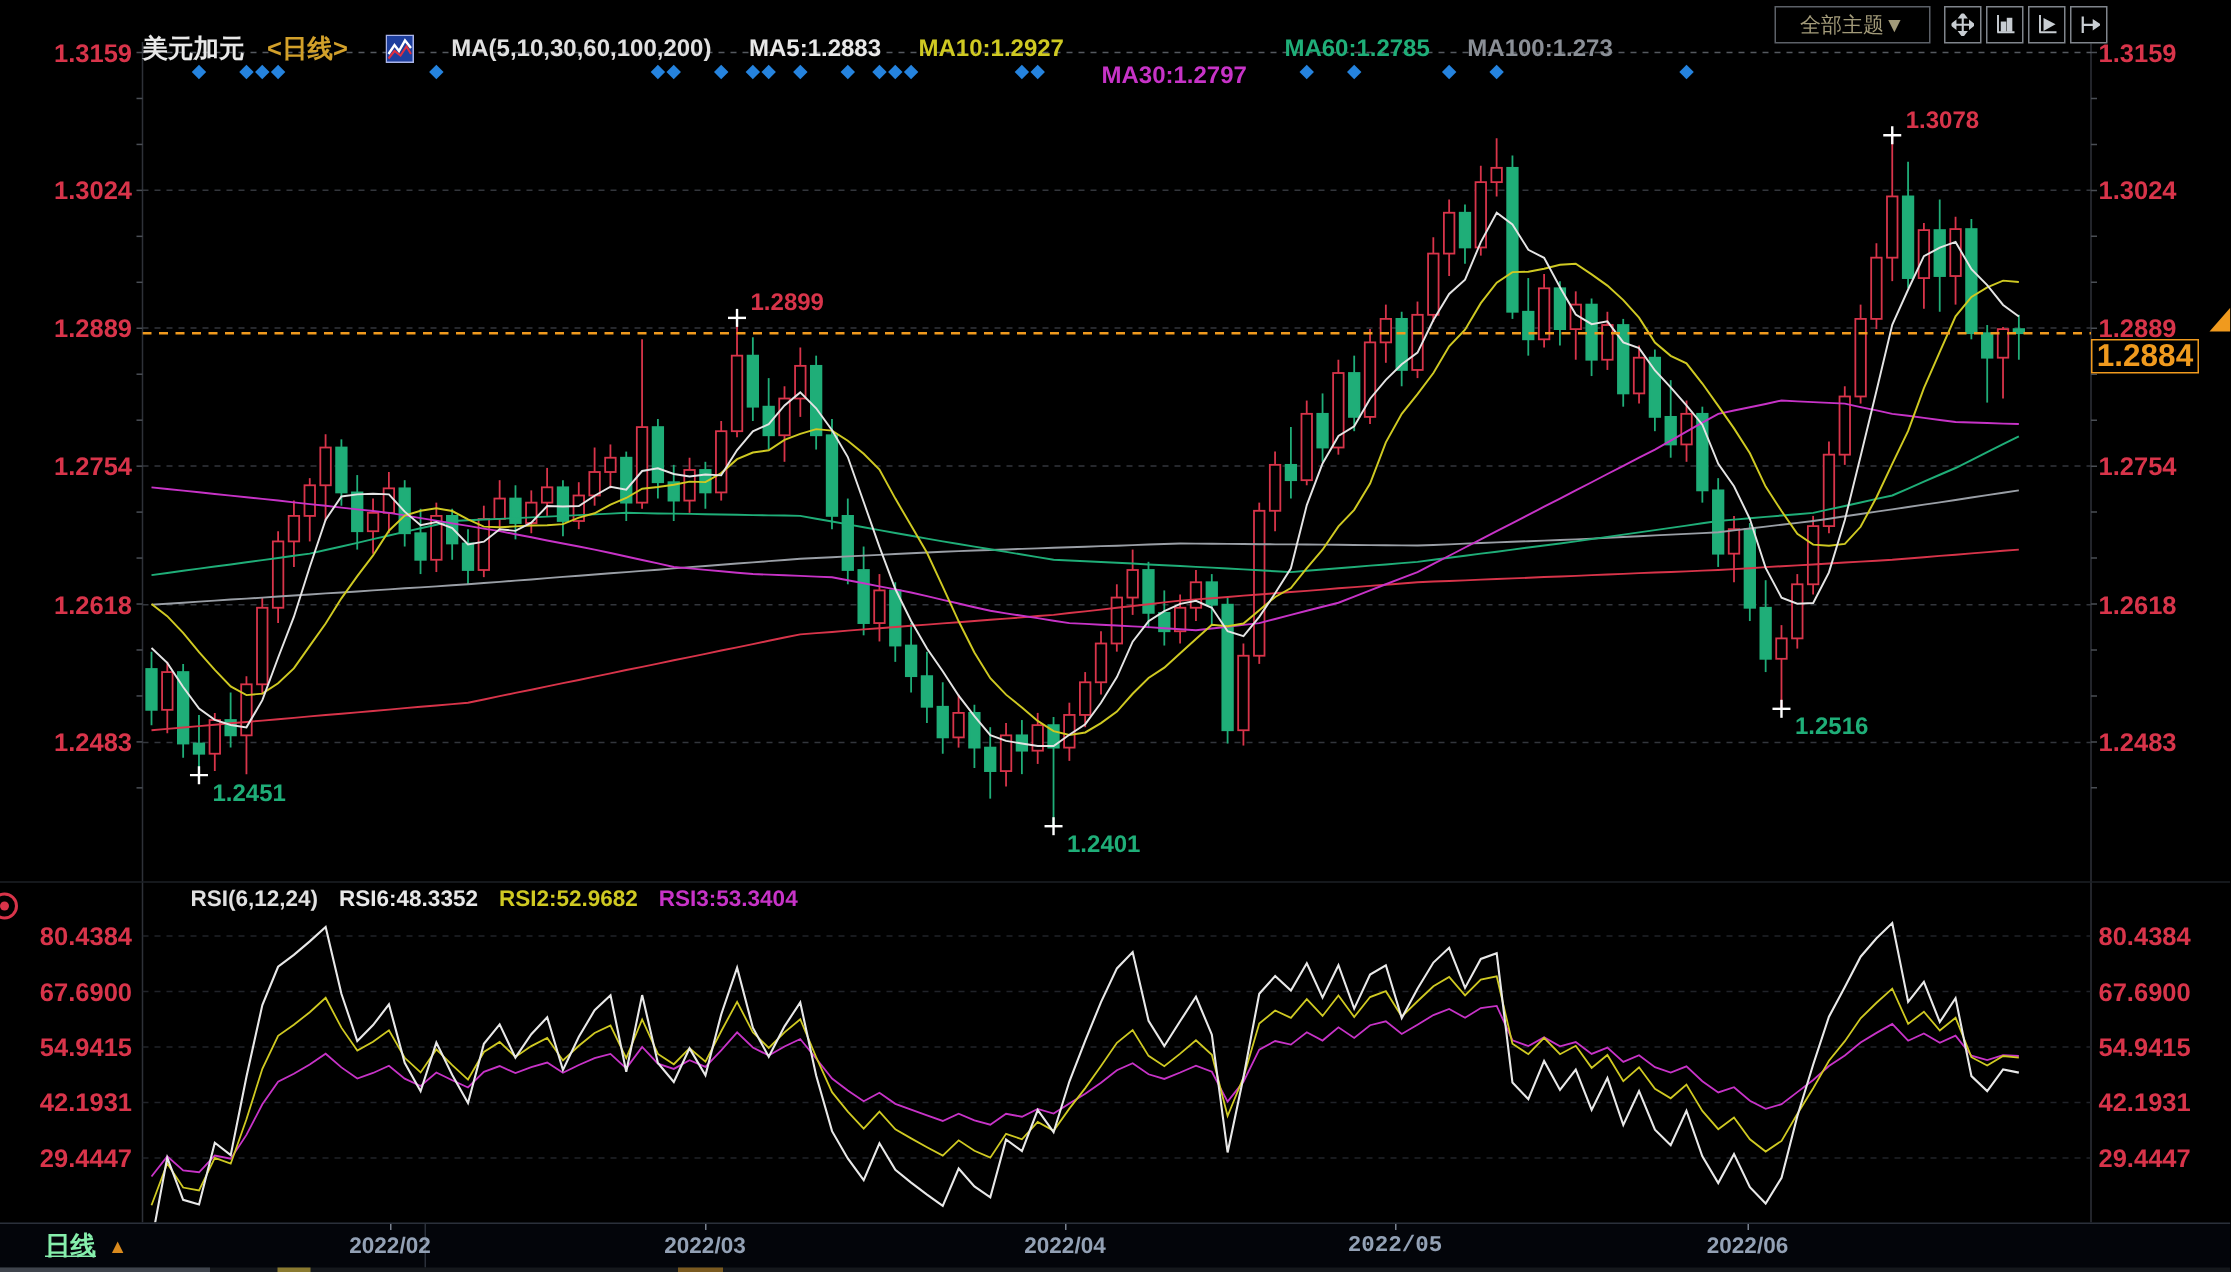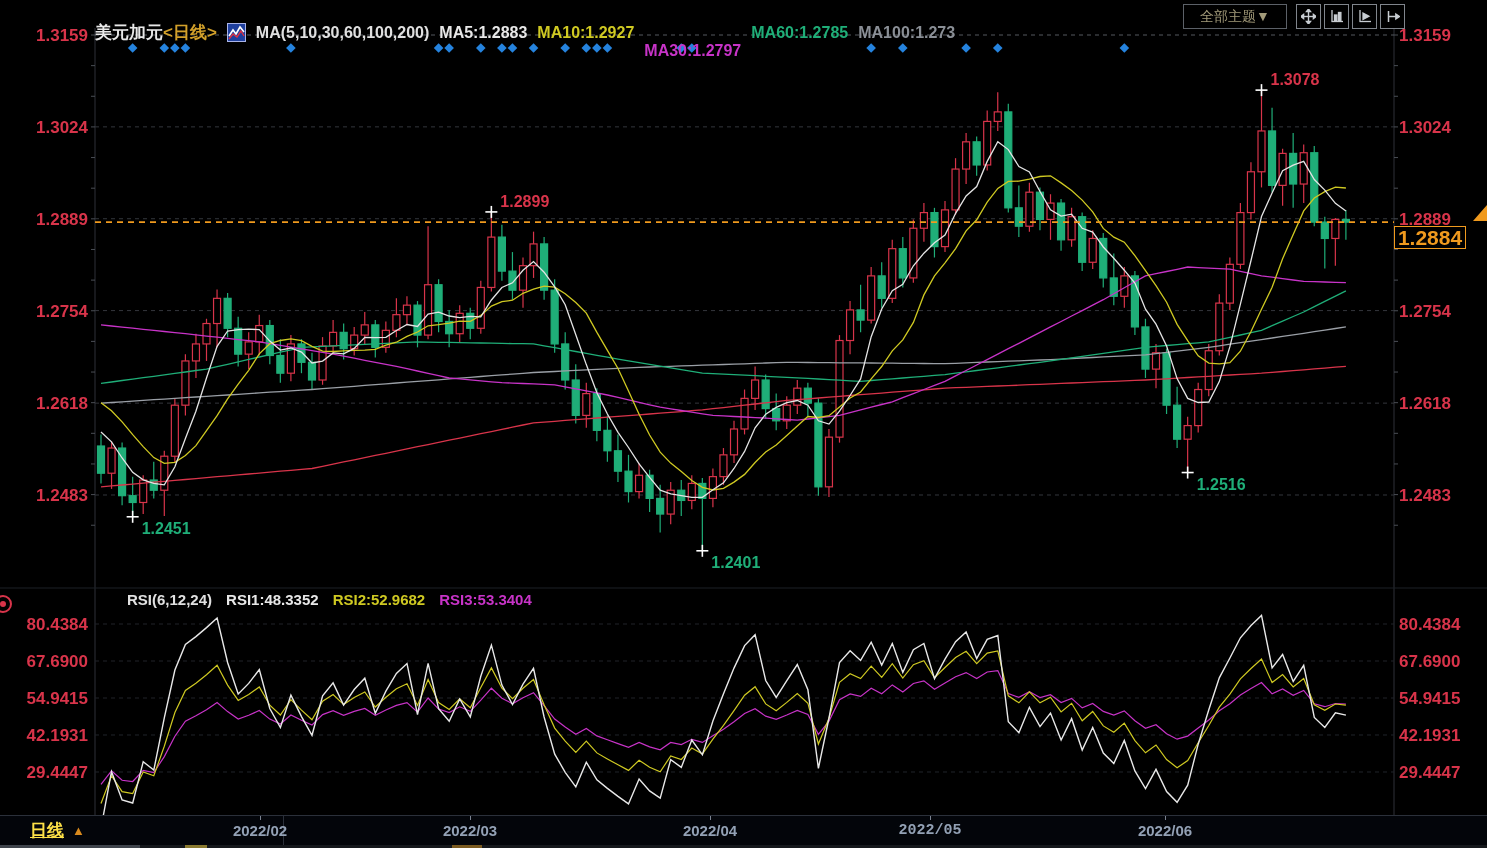--- a/index.html
+++ b/index.html
@@ -1,31 +1,31 @@
 <!DOCTYPE html>
 <html><head>
 <meta charset="utf-8">
 <style>
   html,body{margin:0;padding:0;background:#000;}
   #root{position:relative;width:1487px;height:848px;background:#000;overflow:hidden;
         font-family:"Liberation Sans",sans-serif;}
   .abs{position:absolute;}
-  #legend-row{left:95px;top:5px;display:flex;gap:10px;align-items:center;font-size:16px;font-weight:bold;white-space:nowrap;}
+  #legend-row{left:95px;top:5px;display:flex;gap:25px;align-items:center;font-size:16px;font-weight:bold;white-space:nowrap;}
   #legend-row .sym{color:#e8e8e8;font-size:17px;}
   #legend-row .per{color:#d2a02a;font-size:17px;}
   #rsi-legend{left:95px;top:591px;display:flex;gap:14px;align-items:center;font-size:15px;font-weight:bold;white-space:nowrap;}
   #theme-dd{left:1183px;top:4px;width:102px;height:23px;border:1px solid #5c6168;color:#a29a79;
             font-size:14px;display:flex;align-items:center;justify-content:center;cursor:pointer;}
   #icon-group{left:1296px;top:4px;display:flex;gap:3px;}
   .tool-btn{width:23px;height:23px;border:1px solid #80858c;display:flex;align-items:center;justify-content:center;cursor:pointer;background:#000;}
   #price-tag{left:1394px;top:226px;width:70px;height:21px;border:1px solid #f09a1e;color:#f09a1e;
              font-size:21px;font-weight:bold;display:flex;align-items:center;justify-content:center;background:#000;}
   #bottom-bar{left:0;top:815px;width:1487px;height:30px;border-top:1px solid #2b303a;background:#03050a;}
   #tab-cell{left:0;top:816px;width:283px;height:29px;border-right:1px solid #2b303a;display:flex;align-items:center;}
-  #tab-cell .tab-label{color:#fde047;font-size:17px;font-weight:bold;margin-left:30px;text-decoration:underline;}
+  #tab-cell .tab-label{color:#86efac;font-size:17px;font-weight:bold;margin-left:30px;text-decoration:underline;}
   #tab-cell .tab-tri{color:#d98a1e;font-size:13px;margin-left:8px;}
   .month-label{position:absolute;top:822px;transform:translateX(-50%);color:#93a1b5;font-size:15px;font-weight:bold;}
   .month-tick{position:absolute;top:816px;width:1px;height:4px;background:#7a828f;}
   #sliver{left:0;top:845px;width:1487px;height:3px;background:#15181c;}
   #sliver .seg{position:absolute;top:0;height:3px;}
   #record-icon{left:-6px;top:595px;width:14px;height:14px;border:2px solid #d8344a;border-radius:50%;}
   #record-icon::after{content:"";position:absolute;left:4px;top:4px;width:6px;height:6px;border-radius:50%;background:#d8344a;}
   svg text{font-family:"Liberation Sans",sans-serif;}
 </style>
 </head>
@@ -704,21 +704,21 @@
           <line x1="3.5" y1="7.5" x2="11.5" y2="7.5"></line>
         <path d="M14.5 7.5l-3.6-2.4v4.8z"></path>
       </svg>
     </div>
   </div>
 
   <div id="price-tag" class="abs">1.2884</div>
 
   <div id="rsi-legend" class="abs">
     <span style="color: rgb(224, 224, 224); padding-left: 32px;">RSI(6,12,24)</span>
-    <span style="color: rgb(232, 232, 232);">RSI1:48.3352</span>
+    <span style="color: rgb(232, 232, 232);">RSI6:48.3352</span>
     <span style="color: rgb(207, 201, 34);">RSI2:52.9682</span>
     <span style="color: rgb(199, 51, 199);">RSI3:53.3404</span>
   </div>
 
   <div id="record-icon" class="abs"></div>
 
   <div id="bottom-bar" class="abs"></div>
   <div id="tab-cell" class="abs">
     <span class="tab-label">日线</span>
     <span class="tab-tri">▲</span>

